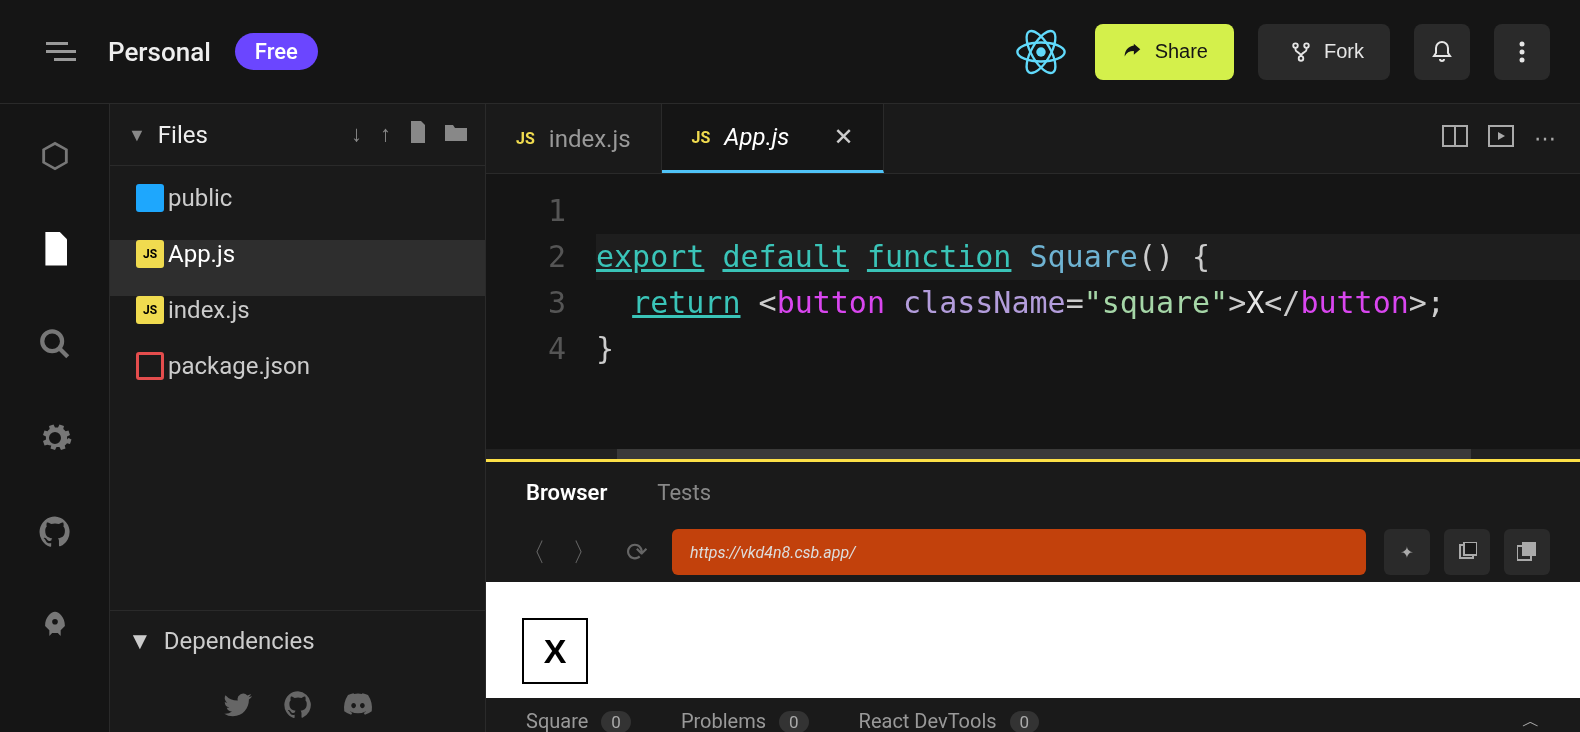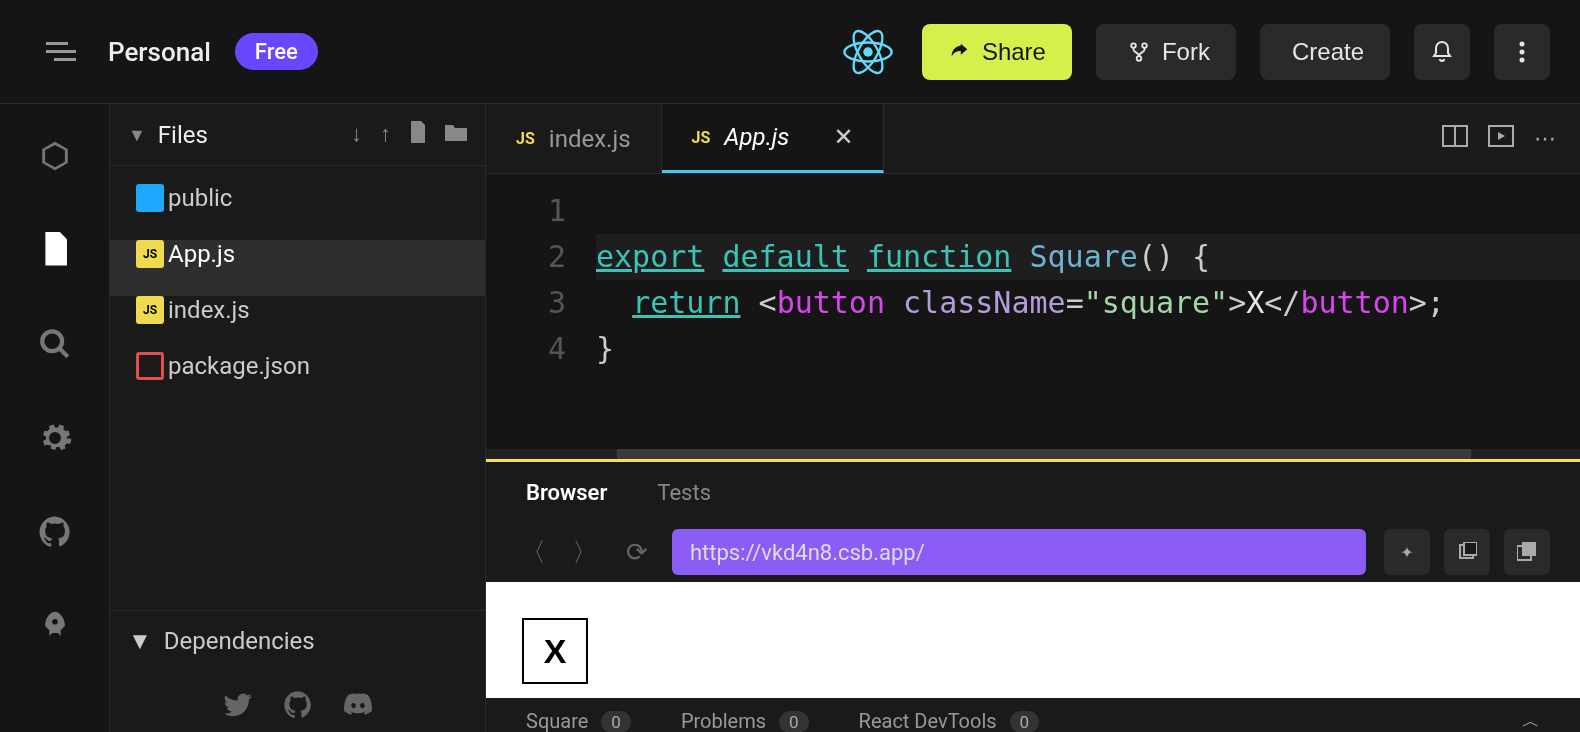--- a/index.html
+++ b/index.html
@@ -35,21 +35,21 @@
     font-weight: 500;
     padding: 6px 20px;
     border-radius: 20px;
   }
   .topbar-spacer { flex: 1; }
   .react-logo { width: 60px; height: 60px; display:flex;align-items:center;justify-content:center; }
   .btn {
     height: 56px;
     padding: 0 26px;
     border-radius: 8px;
-    font-size: 24px;
+    font-size: 20px;
     font-weight: 500;
     display: inline-flex;
     align-items: center;
     gap: 12px;
     border: none;
     cursor: pointer;
   }
   .btn-share { background: #d4f04b; color: #151515; }
   .btn-dark { background: #2a2a2a; color: #e6e6e6; padding-left: 32px; }
   .iconbtn {
@@ -237,27 +237,28 @@
   .url-row {
     height: 60px;
     display:flex;
     align-items:center;
     gap: 18px;
     padding: 0 30px;
   }
   .navbtn { color:#666; font-size:26px; cursor:pointer; width:34px; text-align:center;}
   .urlbox {
     flex:1;
-    background:#8b5cf6;
+    background:#c2410c;
     height: 46px;
     border-radius: 6px;
     display:flex;align-items:center;
     padding: 0 18px;
     color:#ddd;
-    font-size: 22px;
+    font-size: 16px;
+    font-style: italic;
   }
   .url-right { display:flex; gap:14px; }
   .url-right .sq { width:46px;height:46px;background:#2a2a2a;border-radius:6px;display:flex;align-items:center;justify-content:center;color:#aaa;cursor:pointer;}
 
   .preview {
     background:#fff;
     height: 116px;
     padding: 36px;
   }
   .sq-btn {
@@ -311,23 +312,20 @@
     <span>Share</span>
   </button>
   <button class="btn btn-dark">
     <svg width="22" height="22" viewBox="0 0 24 24" fill="none" stroke="#e6e6e6" stroke-width="2">
       <circle cx="6" cy="5" r="2.5"></circle>
         <circle cx="18" cy="5" r="2.5"></circle>
         <circle cx="12" cy="19" r="2.5"></circle>
       <path d="M6 7.5v2c0 3 6 3 6 7M18 7.5v2c0 3-6 3-6 7"></path>
     </svg>
     <span>Fork</span>
-  </button>
-  <button class="btn btn-dark">
-    <span>Create</span>
   </button>
   <div class="iconbtn">
     <svg width="24" height="24" viewBox="0 0 24 24" fill="none" stroke="#e6e6e6" stroke-width="2">
         <path d="M6 8a6 6 0 1112 0v5l2 3H4l2-3V8zM10 19a2 2 0 004 0"></path>
       </svg>
   </div>
   <div class="iconbtn">
     <svg width="6" height="24" viewBox="0 0 6 24" fill="#e6e6e6">
         <circle cx="3" cy="4" r="2.5"></circle>
         <circle cx="3" cy="12" r="2.5"></circle>

